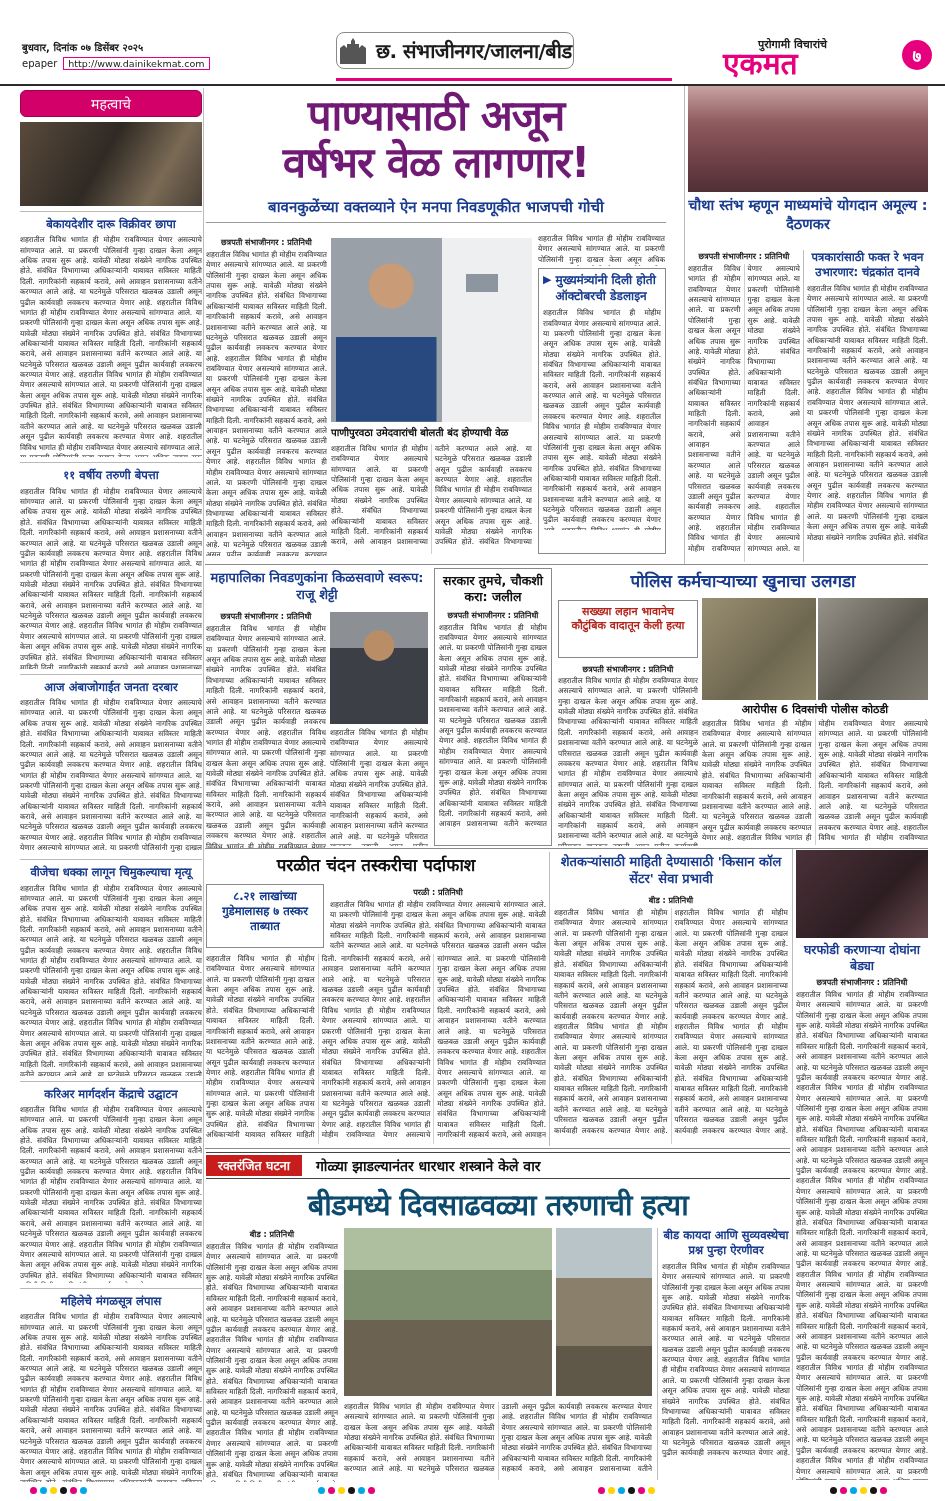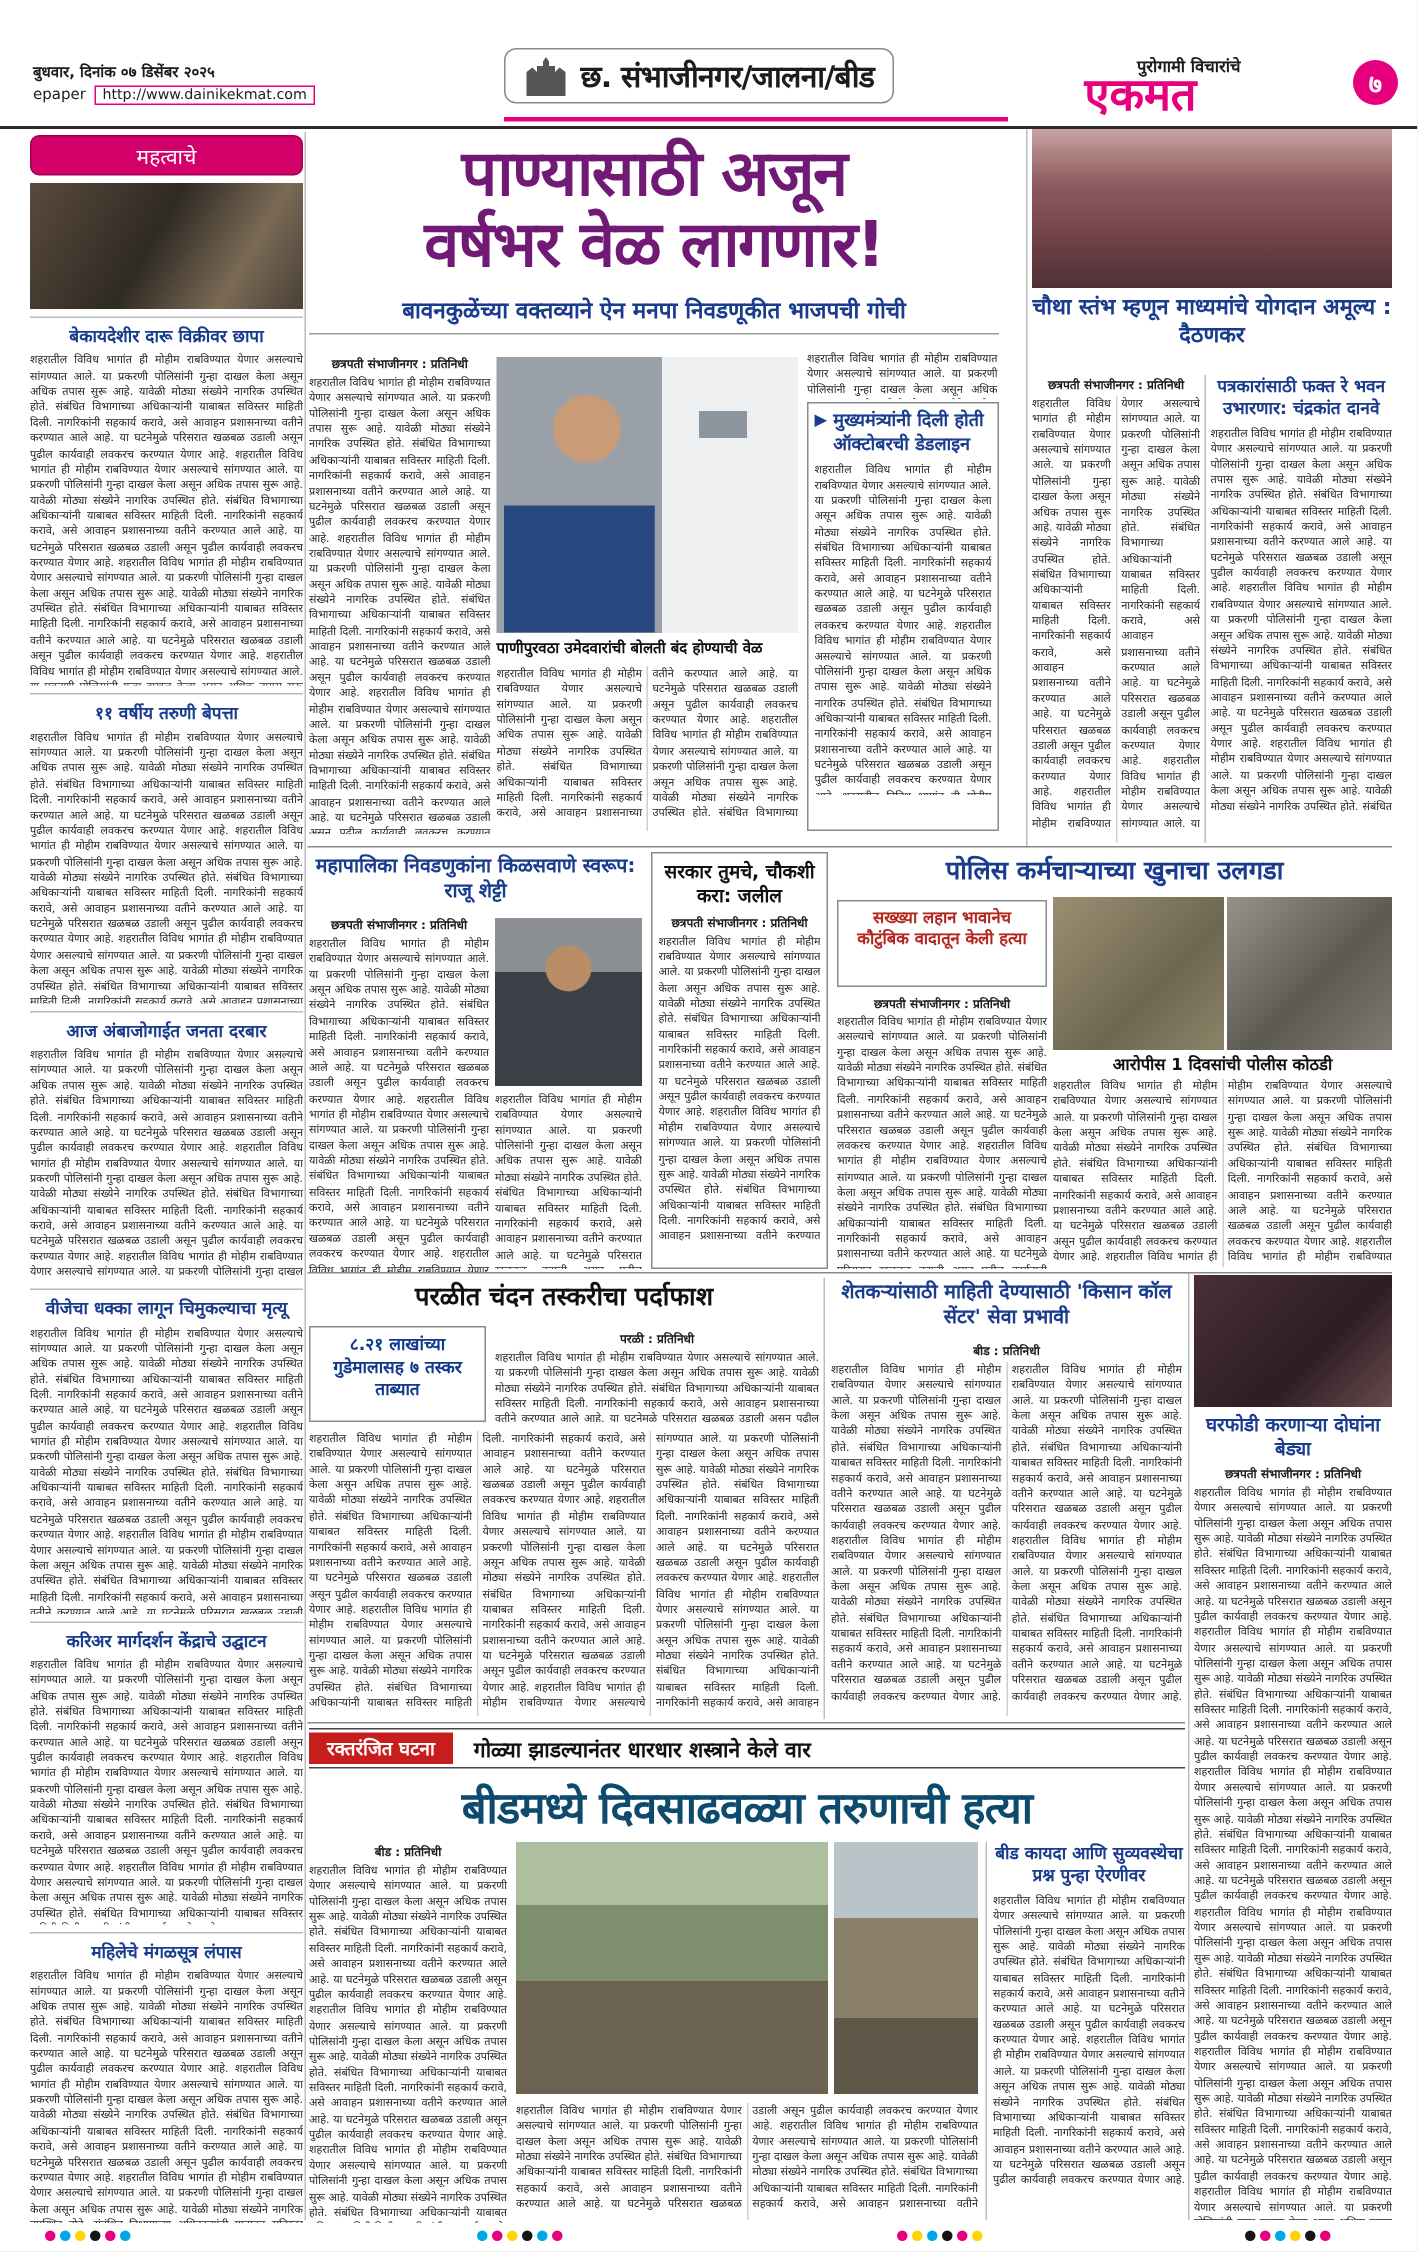--- a/index.html
+++ b/index.html
@@ -2,21 +2,21 @@
 <html><head>
 <meta charset="utf-8">
 <style>
   html,body{margin:0;padding:0;background:#e8e8e8}
   .page{position:relative;width:945px;height:1501px;background:#fff;font-family:"DejaVu Sans",sans-serif;color:#1c1c1c;overflow:hidden;margin:0 auto}
   .abs{position:absolute}
   
   .hdr-date{font-size:10px;font-weight:700}
   .hdr-epaper{font-size:10px;display:flex;gap:6px;align-items:center}
   .url-box{border:1px solid #e6007e;padding:0 4px;font-size:9.5px}
-  .masthead{display:flex;gap:8px;align-items:center;border:1.5px solid #8a8a8a;border-radius:8px;padding:4px 12px;background:#fff}
+  .masthead{display:flex;gap:8px;align-items:center;border:1.5px solid #8a8a8a;border-radius:8px;padding:4px 1px;background:#fff}
   .mh-text{font-size:20px;font-weight:800;letter-spacing:-0.5px;white-space:nowrap}
   .hdr-tagline{font-size:11px;font-weight:700}
   .hdr-brand{font-size:30px;font-weight:800;color:#e6007e;line-height:1}
   .page-circle{width:30px;height:30px;border-radius:50%;background:#e6007e;color:#fff;font-size:17px;font-weight:800;display:flex;align-items:center;justify-content:center}
   
   .leftcol{overflow:hidden}
   .imp-bar{background:#d4006a;color:#fff;font-size:14px;font-weight:400;text-align:center;border-radius:6px;padding:3px 0;border:1px solid #9c004e;margin-bottom:5px}
   .imp-art{border-top:1px solid #b9b9b9;margin-top:5px;padding-top:3px}
   .h-left{color:#1a3c8f;font-weight:800;font-size:11.5px;text-align:center;line-height:1.25;padding:2px 0 4px}
   
@@ -164,21 +164,21 @@
   </div>
 
   <div class="abs h-blue" style="left:558px;top:570px;width:370px;font-size:17px">पोलिस कर्मचाऱ्याच्या खुनाचा उलगडा</div>
   <div class="abs box" style="left:558px;top:600px;width:140px;height:58px">
     <div class="h-black" style="font-size:11px;color:#b3261e">सख्ख्या लहान भावानेच कौटुंबिक वादातून केली हत्या</div>
   </div>
   <div class="abs dateline" style="left:558px;top:663px;width:140px">छत्रपती संभाजीनगर : प्रतिनिधी</div>
   <div class="abs body" style="left:558px;top:676px;width:140px;height:170px">शहरातील विविध भागांत ही मोहीम राबविण्यात येणार असल्याचे सांगण्यात आले. या प्रकरणी पोलिसांनी गुन्हा दाखल केला असून अधिक तपास सुरू आहे. यावेळी मोठ्या संख्येने नागरिक उपस्थित होते. संबंधित विभागाच्या अधिकाऱ्यांनी याबाबत सविस्तर माहिती दिली. नागरिकांनी सहकार्य करावे, असे आवाहन प्रशासनाच्या वतीने करण्यात आले आहे. या घटनेमुळे परिसरात खळबळ उडाली असून पुढील कार्यवाही लवकरच करण्यात येणार आहे. शहरातील विविध भागांत ही मोहीम राबविण्यात येणार असल्याचे सांगण्यात आले. या प्रकरणी पोलिसांनी गुन्हा दाखल केला असून अधिक तपास सुरू आहे. यावेळी मोठ्या संख्येने नागरिक उपस्थित होते. संबंधित विभागाच्या अधिकाऱ्यांनी याबाबत सविस्तर माहिती दिली. नागरिकांनी सहकार्य करावे, असे आवाहन प्रशासनाच्या वतीने करण्यात आले आहे. या घटनेमुळे परिसरात खळबळ उडाली असून पुढील कार्यवाही लवकरच करण्यात येणार आहे.</div>
   <div class="abs photo ph-pm1" style="left:702px;top:598px;width:114px;height:102px"></div>
   <div class="abs photo ph-pm2" style="left:818px;top:598px;width:110px;height:102px"></div>
-  <div class="abs h-black" style="left:702px;top:703px;width:226px;font-size:11px">आरोपीस 1 दिवसांची पोलीस कोठडी</div>
+  <div class="abs h-black" style="left:702px;top:703px;width:226px;font-size:11px">आरोपीस 6 दिवसांची पोलीस कोठडी</div>
   <div class="abs body cols2" style="left:702px;top:719px;width:226px;height:126px">शहरातील विविध भागांत ही मोहीम राबविण्यात येणार असल्याचे सांगण्यात आले. या प्रकरणी पोलिसांनी गुन्हा दाखल केला असून अधिक तपास सुरू आहे. यावेळी मोठ्या संख्येने नागरिक उपस्थित होते. संबंधित विभागाच्या अधिकाऱ्यांनी याबाबत सविस्तर माहिती दिली. नागरिकांनी सहकार्य करावे, असे आवाहन प्रशासनाच्या वतीने करण्यात आले आहे. या घटनेमुळे परिसरात खळबळ उडाली असून पुढील कार्यवाही लवकरच करण्यात येणार आहे. शहरातील विविध भागांत ही मोहीम राबविण्यात येणार असल्याचे सांगण्यात आले. या प्रकरणी पोलिसांनी गुन्हा दाखल केला असून अधिक तपास सुरू आहे. यावेळी मोठ्या संख्येने नागरिक उपस्थित होते. संबंधित विभागाच्या अधिकाऱ्यांनी याबाबत सविस्तर माहिती दिली. नागरिकांनी सहकार्य करावे, असे आवाहन प्रशासनाच्या वतीने करण्यात आले आहे. या घटनेमुळे परिसरात खळबळ उडाली असून पुढील कार्यवाही लवकरच करण्यात येणार आहे. शहरातील विविध भागांत ही मोहीम राबविण्यात येणार असल्याचे सांगण्यात आले. या प्रकरणी पोलिसांनी गुन्हा दाखल केला असून अधिक तपास सुरू आहे. यावेळी मोठ्या संख्येने नागरिक उपस्थित होते. संबंधित विभागाच्या अधिकाऱ्यांनी याबाबत सविस्तर माहिती दिली. नागरिकांनी सहकार्य करावे, असे आवाहन प्रशासनाच्या वतीने करण्यात आले आहे. या घटनेमुळे परिसरात खळबळ उडाली असून पुढील कार्यवाही लवकरच करण्यात येणार आहे.</div>
 
   <div class="abs h-black" style="left:206px;top:854px;width:340px;font-size:17px">परळीत चंदन तस्करीचा पर्दाफाश</div>
   <div class="abs box" style="left:206px;top:884px;width:118px;height:64px">
     <div class="h-black" style="font-size:11.5px;color:#123a8c">८.२१ लाखांच्या गुडेमालासह ७ तस्कर ताब्यात</div>
   </div>
   <div class="abs" style="left:330px;top:886px;width:216px">
     <div class="dateline">परळी : प्रतिनिधी</div>
     <div class="body" style="height:48px">शहरातील विविध भागांत ही मोहीम राबविण्यात येणार असल्याचे सांगण्यात आले. या प्रकरणी पोलिसांनी गुन्हा दाखल केला असून अधिक तपास सुरू आहे. यावेळी मोठ्या संख्येने नागरिक उपस्थित होते. संबंधित विभागाच्या अधिकाऱ्यांनी याबाबत सविस्तर माहिती दिली. नागरिकांनी सहकार्य करावे, असे आवाहन प्रशासनाच्या वतीने करण्यात आले आहे. या घटनेमुळे परिसरात खळबळ उडाली असून पुढील कार्यवाही लवकरच करण्यात येणार आहे.</div>
   </div>

